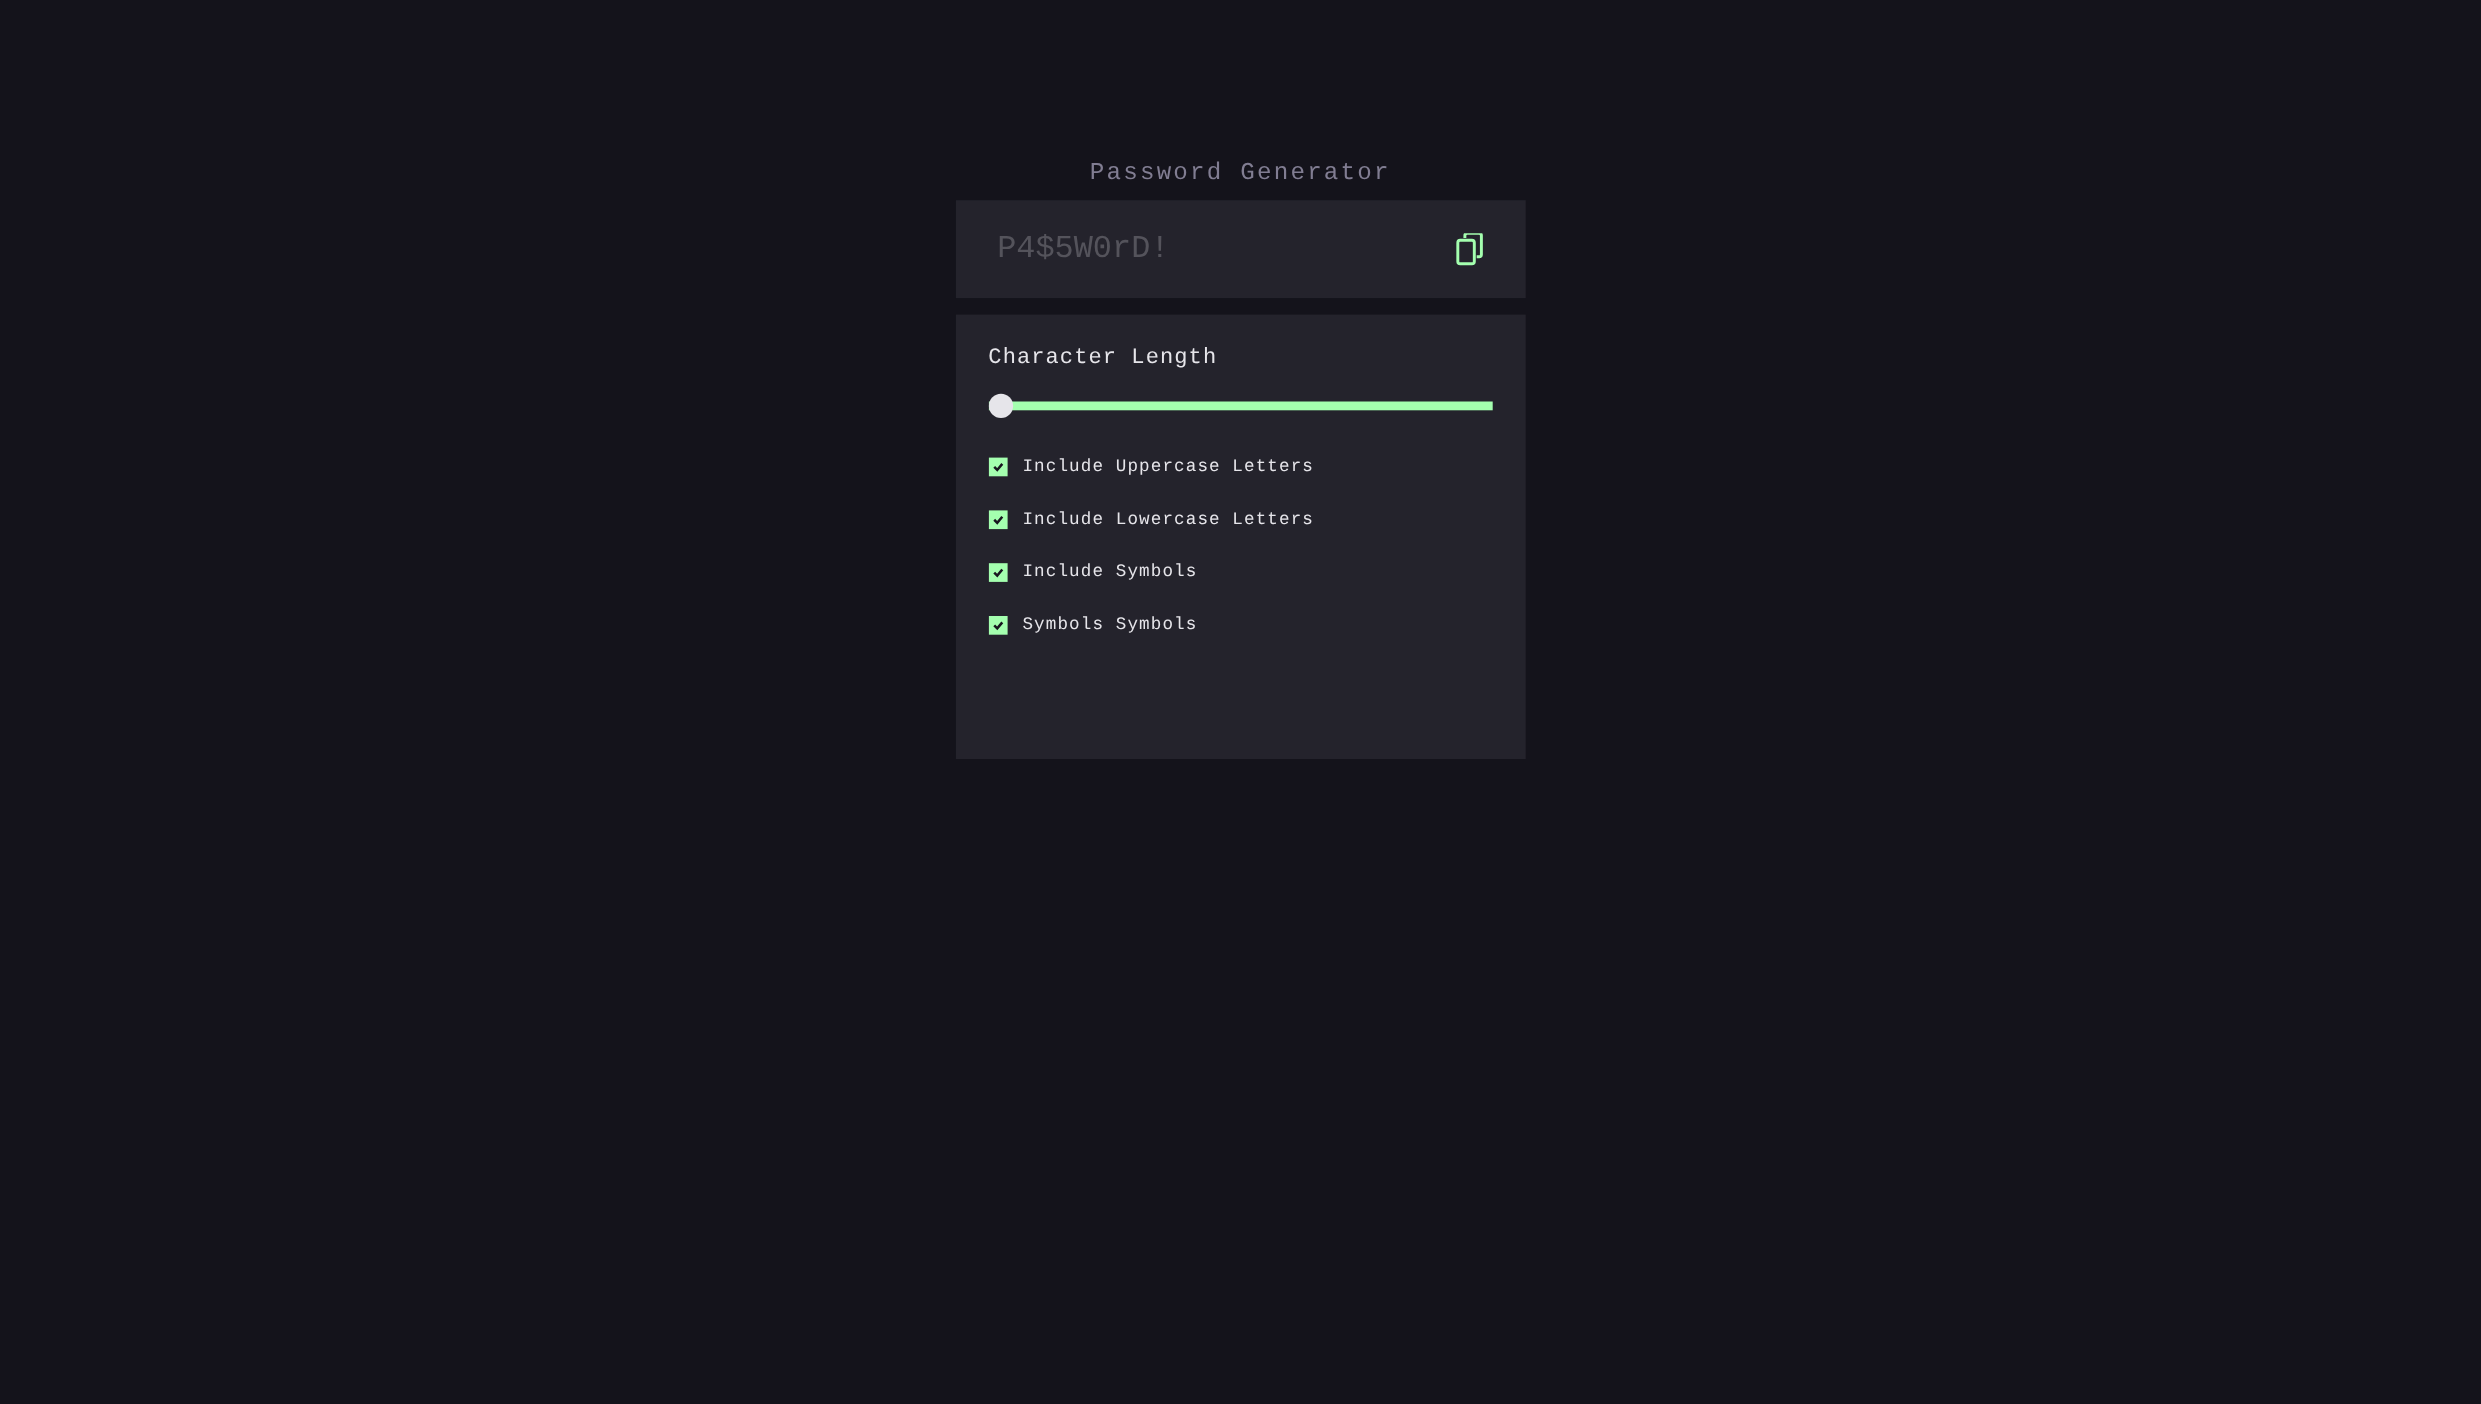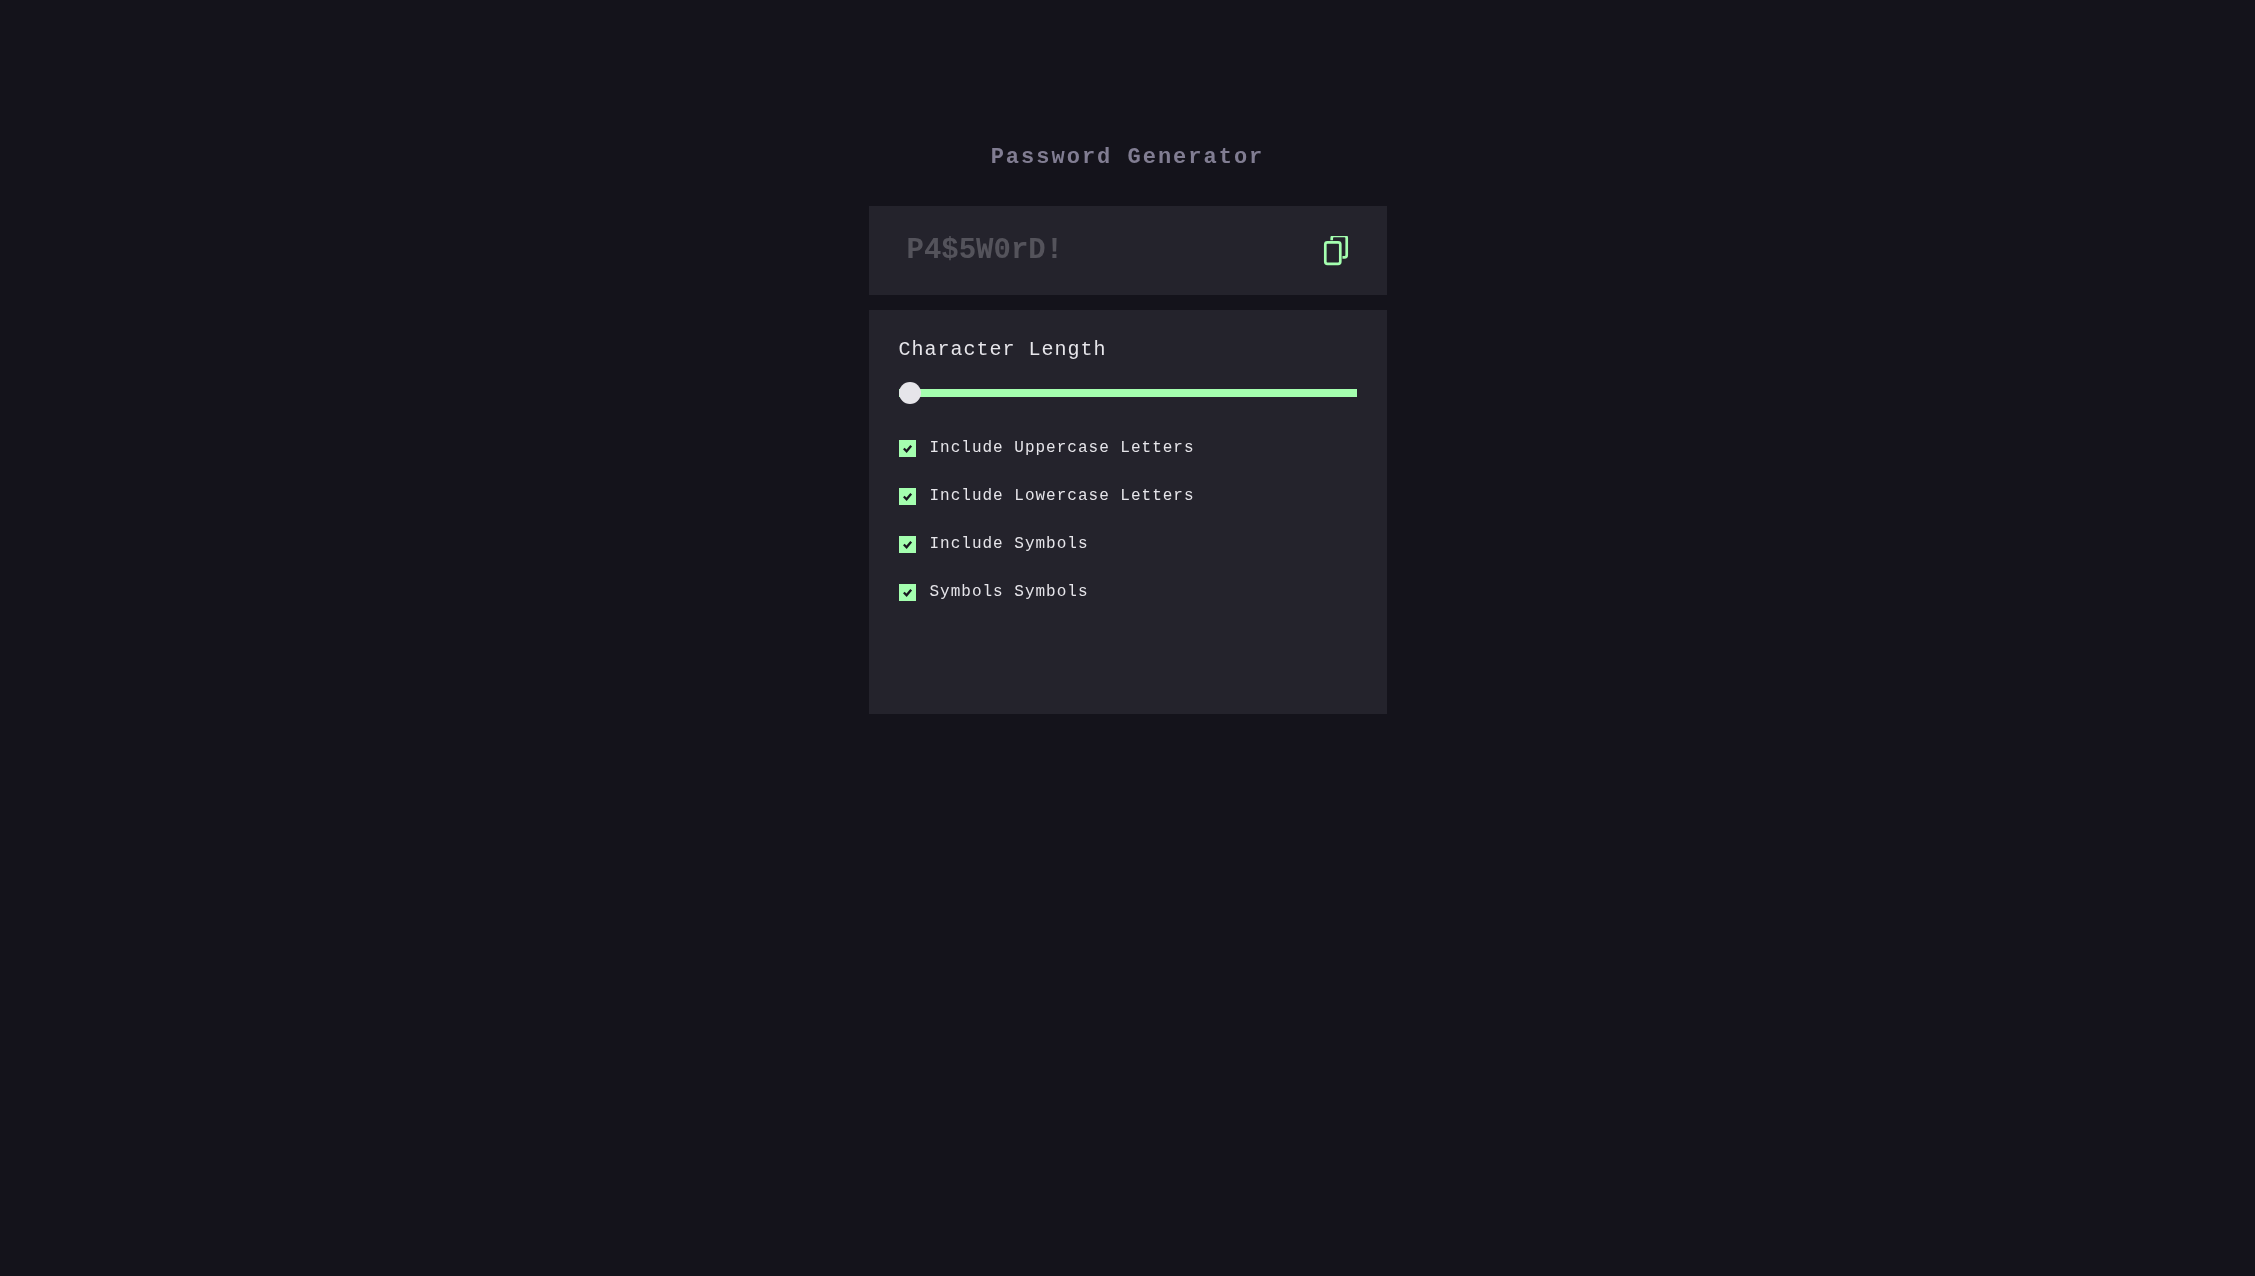--- a/index.html
+++ b/index.html
@@ -14,42 +14,42 @@
       min-height: 100vh;
       display: flex;
       flex-direction: column;
       align-items: center;
       padding-top: 145px;
     }
 
     .title {
       color: #817d92;
       font-size: 22px;
-      font-weight: bold;
+      font-weight: normal;
       letter-spacing: 2px;
-      margin-bottom: 36px;
+      margin-bottom: 12px;
     }
 
     .panel {
       background-color: #24232c;
       width: 518px;
     }
 
     .password-panel {
       display: flex;
       align-items: center;
       justify-content: space-between;
       padding: 28px 38px;
       margin-bottom: 15px;
     }
 
     .password-placeholder {
       color: #54535b;
       font-size: 29px;
-      font-weight: bold;
+      font-weight: normal;
       font-family: 'Courier New', monospace;
     }
 
     .copy-icon {
       cursor: pointer;
       display: flex;
       align-items: center;
     }
 
     .settings-panel {

